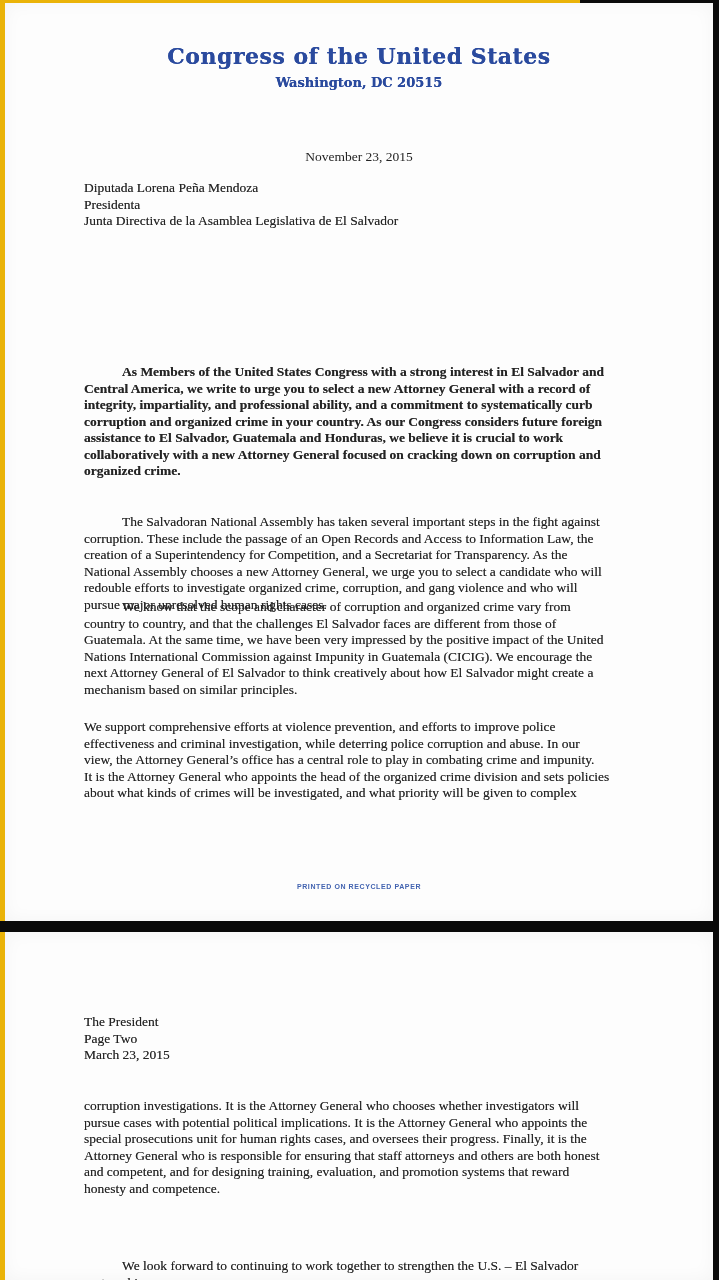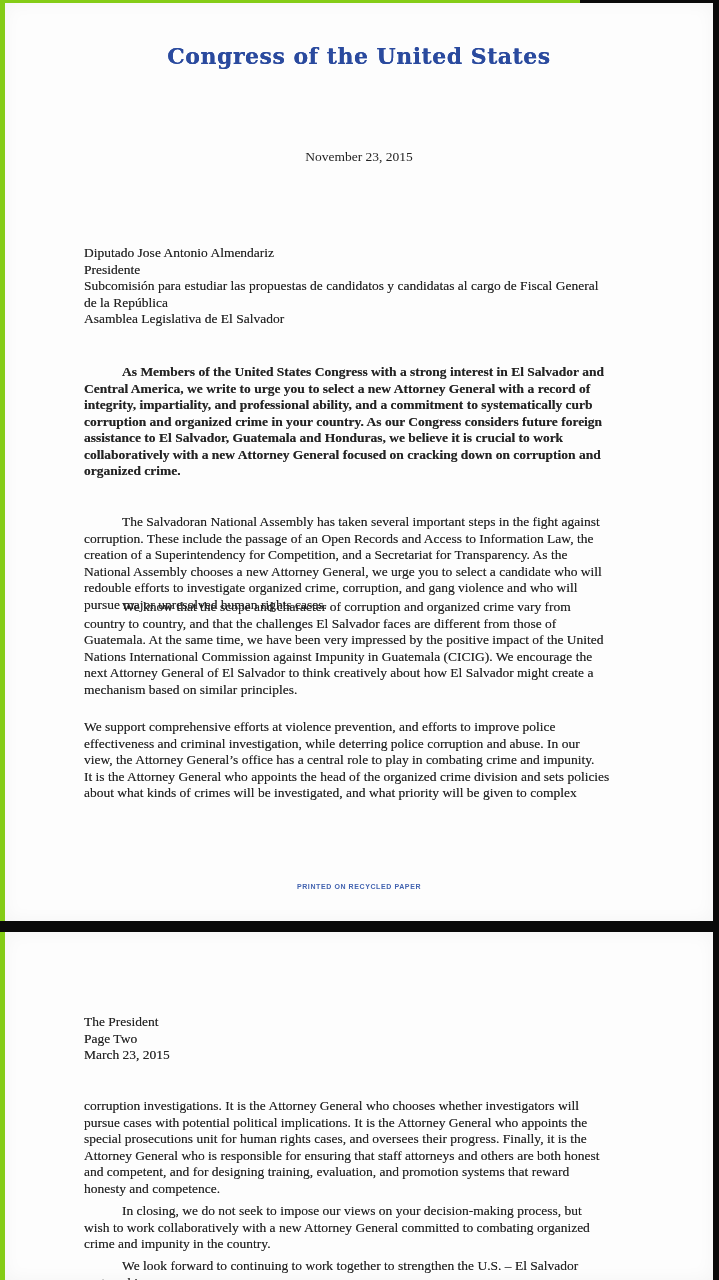--- a/index.html
+++ b/index.html
@@ -8,21 +8,21 @@
     background: #0a0a0a;
     width: 719px;
     height: 1280px;
     overflow: hidden;
     font-family: "Liberation Serif", serif;
   }
   .viewport {
     position: relative;
     width: 580px;
     height: 1280px;
-    background: #84cc16;
+    background: #eab308;
   }
   .page {
     position: absolute;
     left: 5px;
     width: 708px;
     background: #fdfdfd;
     overflow: hidden;
     box-shadow: inset 0 0 18px rgba(0,0,0,0.04);
   }
   .page1 { top: 3px; height: 918px; }
@@ -99,29 +99,28 @@
     background: #0a0a0a;
   }
 </style>
 </head>
 <body>
 
 <div class="viewport">
 
   <div class="page page1">
     <div class="lh-title">Congress of the United States</div>
+    <div class="lh-sub">Washington, DC 20515</div>
 
     <div class="dateline">November 23, 2015</div>
 
+    <div class="block r1">Diputada Lorena Peña Mendoza
+Presidenta
+Junta Directiva de la Asamblea Legislativa de El Salvador</div>
 
-    <div class="block r2">Diputado Jose Antonio Almendariz
-Presidente
-Subcomisión para estudiar las propuestas de candidatos y candidatas al cargo de Fiscal General
-de la República
-Asamblea Legislativa de El Salvador</div>
 
 
     <div class="block indent p1a">As Members of the United States Congress with a strong interest in El Salvador and
 Central America, we write to urge you to select a new Attorney General with a record of
 integrity, impartiality, and professional ability, and a commitment to systematically curb
 corruption and organized crime in your country. As our Congress considers future foreign
 assistance to El Salvador, Guatemala and Honduras, we believe it is crucial to work
 collaboratively with a new Attorney General focused on cracking down on corruption and
 organized crime.</div>
 
@@ -155,21 +154,18 @@
 Page Two
 March 23, 2015</div>
 
     <div class="block p2a">corruption investigations.  It is the Attorney General who chooses whether investigators will
 pursue cases with potential political implications. It is the Attorney General who appoints the
 special prosecutions unit for human rights cases, and oversees their progress.  Finally, it is the
 Attorney General who is responsible for ensuring that staff attorneys and others are both honest
 and competent, and for designing training, evaluation, and promotion systems that reward
 honesty and competence.</div>
 
-    <div class="block indent p2b">In closing, we do not seek to impose our views on your decision-making process, but
-wish to work collaboratively with a new Attorney General committed to combating organized
-crime and impunity in the country.</div>
 
     <div class="block indent p2c">We look forward to continuing to work together to strengthen the U.S. – El Salvador
 partnership</div>
   </div>
 
 </div>
 
 </body></html>

